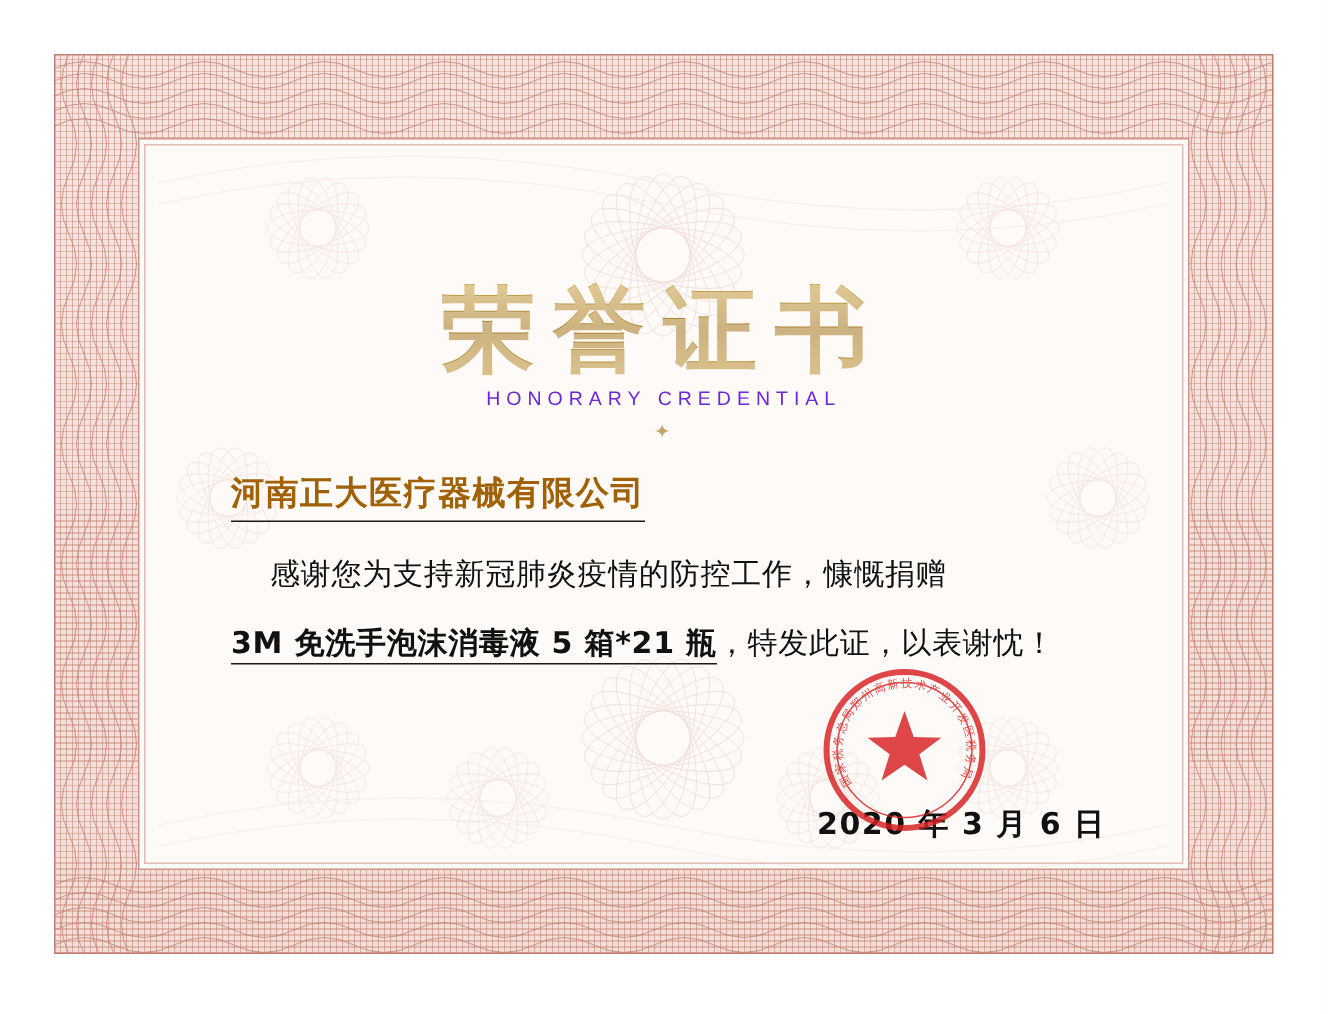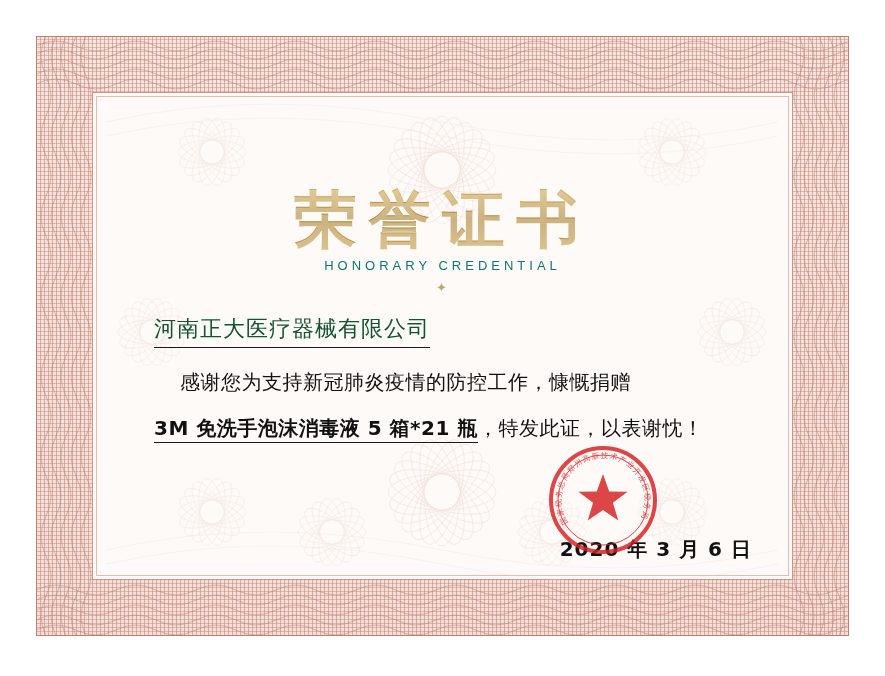--- a/index.html
+++ b/index.html
@@ -113,21 +113,21 @@
     width: 701px;
     display: flex;
     align-items: center;
     justify-content: center;
     gap: 10px;
   }
   #cert-subtitle {
     font-family: "Liberation Sans", sans-serif;
     font-size: 13px;
     letter-spacing: 4px;
-    color: #0f766e;
+    color: #6d28d9;
   }
   .subtitle-rule {
     height: 1px;
     width: 0px;
     background: #c9ab72;
   }
   #cert-ornament {
     position: absolute;
     left: 0;
     top: 188px;
@@ -137,24 +137,25 @@
     color: #c3a469;
     letter-spacing: 2px;
   }
 
   #recipient-line {
     position: absolute;
     left: 62px;
     top: 222px;
     font-family: "DejaVu Sans", sans-serif;
     font-size: 22px;
-    color: #14532d;
+    color: #a16207;
     letter-spacing: 1px;
     border-bottom: 1.5px solid #1a1a1a;
     padding-bottom: 3px;
+    font-weight: bold;
   }
 
   #body-line-1 {
     position: absolute;
     left: 88px;
     top: 277px;
     font-family: "DejaVu Sans", sans-serif;
     font-size: 20px;
     color: #111111;
     letter-spacing: 0.5px;
@@ -195,21 +196,20 @@
     position: absolute;
     left: 0;
     top: 444px;
     width: 645px;
     text-align: right;
     font-family: "DejaVu Sans", sans-serif;
     font-size: 20px;
     font-weight: bold;
     color: #111111;
     letter-spacing: 1px;
-    padding-left: 15px;
   }
 
   
   #official-seal {
     position: absolute;
     left: 455px;
     top: 352px;
     width: 112px;
     height: 112px;
     pointer-events: none;

